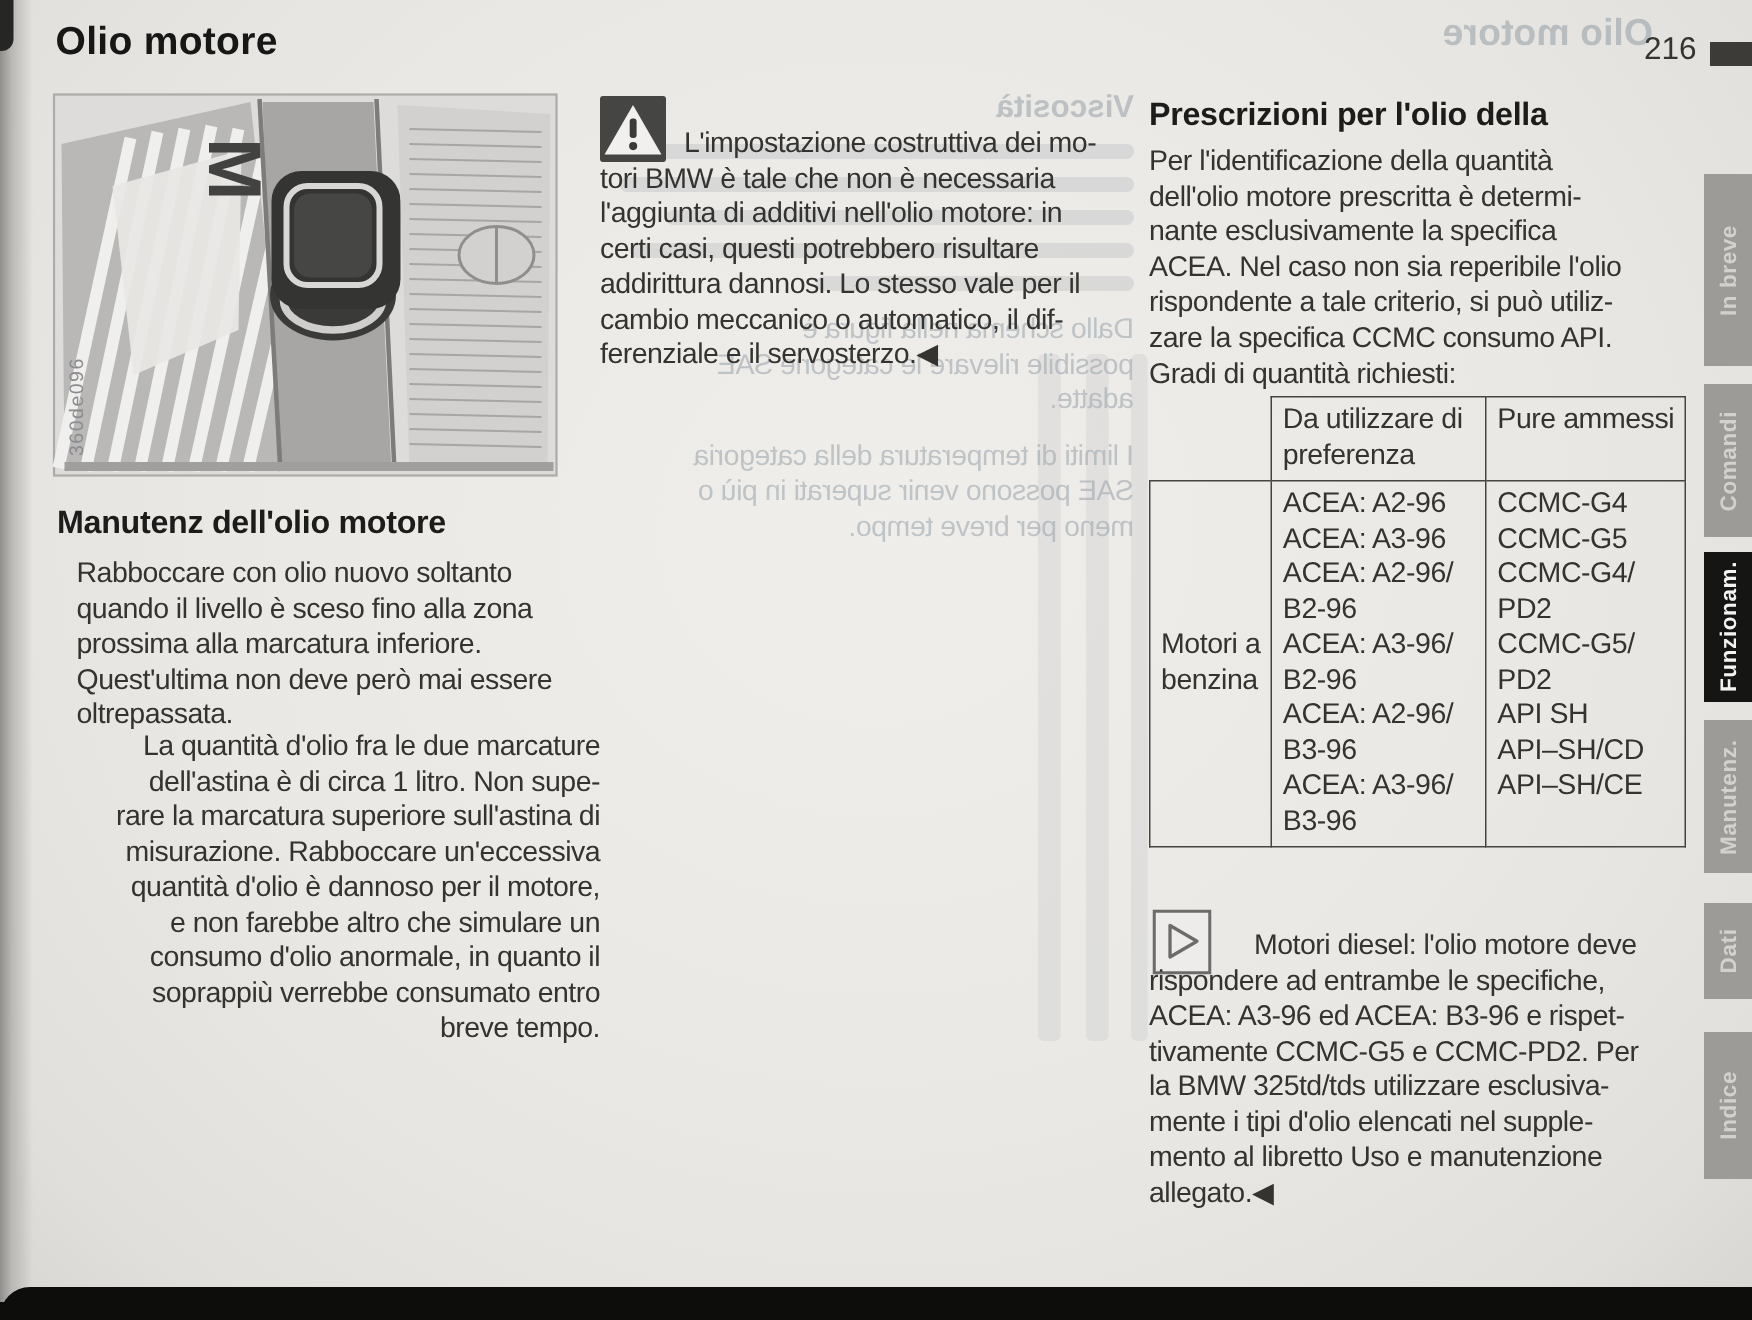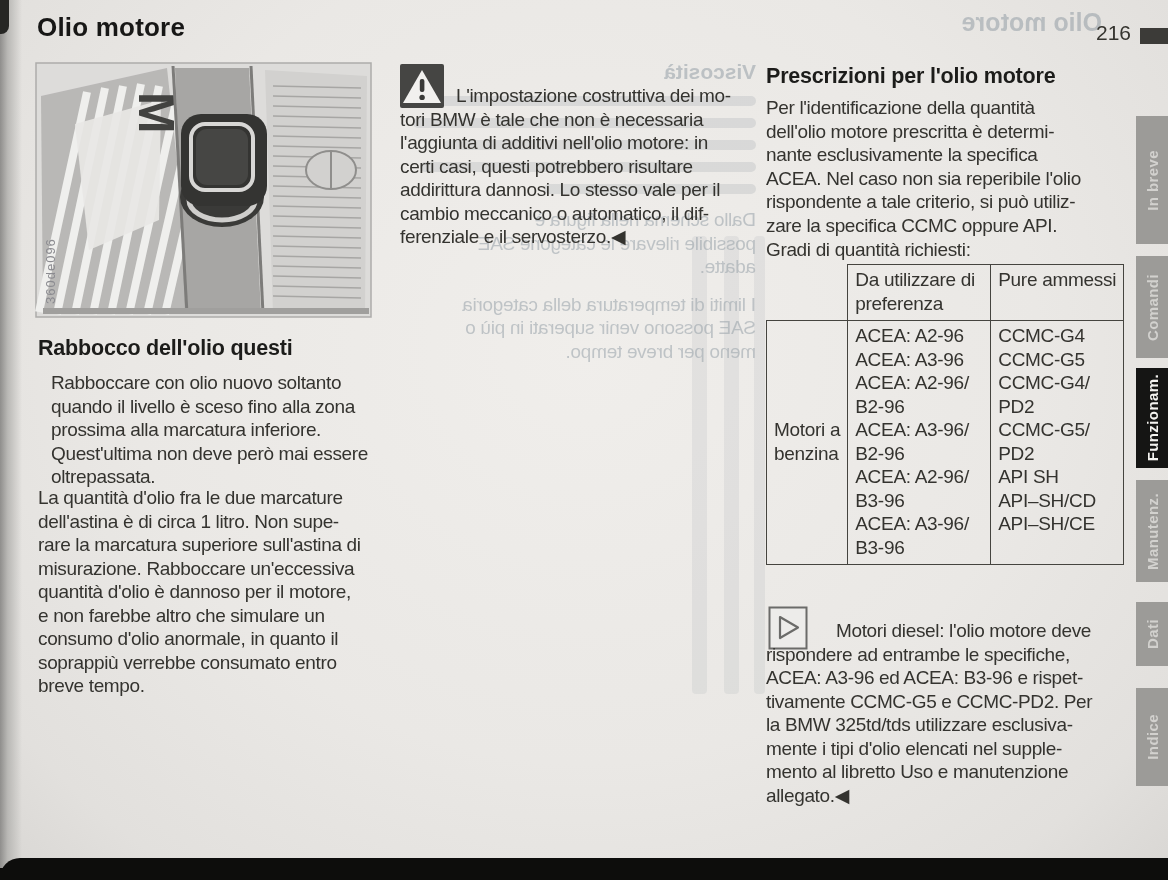--- a/index.html
+++ b/index.html
@@ -21,21 +21,21 @@
   
   .title{position:absolute;left:37px;top:12px;font-size:26px;font-weight:bold;letter-spacing:.2px;color:#171716;margin:0;}
   .page-number{position:absolute;left:1096px;top:21px;font-size:21px;color:#35342f;}
   .page-number-chip{position:absolute;left:1140px;top:28px;width:28px;height:16px;background:#3c3b38;}
   
   .ml{white-space:pre;}
   .body-text{font-size:19px;line-height:23.5px;letter-spacing:-0.35px;color:#34332f;}
   .col-heading{font-size:21.5px;font-weight:bold;letter-spacing:-0.2px;color:#1c1c1a;margin:0;}
   .left-heading{position:absolute;left:38px;top:336px;}
   .left-p1{position:absolute;left:38px;top:371px;width:362px;margin-left:13px;}
-  .left-p2{position:absolute;left:38px;top:486px;width:362px;}
+  .left-p2{position:absolute;left:38px;top:486px;width:362px;text-align:right;}
   .warning-block{position:absolute;left:400px;top:84px;width:362px;text-indent:56px;}
   .warning-icon{position:absolute;left:400px;top:64px;width:44px;height:44px;}
   .right-heading{position:absolute;left:766px;top:64px;}
   .right-intro{position:absolute;left:766px;top:96px;width:362px;}
   .table-caption{position:absolute;left:766px;top:238px;}
   .note-icon{position:absolute;left:768px;top:606px;width:40px;height:44px;}
   .note-text{position:absolute;left:766px;top:619px;width:364px;text-indent:70px;}
   
   .oil-table{position:absolute;left:766px;top:264px;border-collapse:collapse;
     font-size:19px;line-height:23.5px;letter-spacing:-0.3px;color:#34332f;border-radius:24px;}
@@ -160,21 +160,21 @@
         <line x1="238" y1="234" x2="326" y2="236"></line>
     </g>
     <g>
       <ellipse cx="296" cy="108" rx="25" ry="19" fill="#d2d1cf" stroke="#8f8e8c" stroke-width="2"></ellipse>
       <line x1="296" y1="89" x2="296" y2="127" stroke="#8f8e8c" stroke-width="2"></line>
     </g>
     <rect x="8" y="246" width="326" height="6" fill="#a09f9d"></rect>
     <text transform="translate(20,242) rotate(-90)" font-family="Liberation Sans, sans-serif" font-size="13" letter-spacing="1" fill="#8b8b90">360de096</text>
   </svg>
 
-  <h2 class="col-heading left-heading">Rabbocco dell'olio questi</h2>
+  <h2 class="col-heading left-heading">Manutenz dell'olio motore</h2>
   <div class="body-text ml left-p1">Rabboccare con olio nuovo soltanto
 quando il livello è sceso fino alla zona
 prossima alla marcatura inferiore.
 Quest'ultima non deve però mai essere
 oltrepassata.</div>
   <div class="body-text ml left-p2">La quantità d'olio fra le due marcature
 dell'astina è di circa 1 litro. Non supe-
 rare la marcatura superiore sull'astina di
 misurazione. Rabboccare un'eccessiva
 quantità d'olio è dannoso per il motore,
@@ -190,27 +190,27 @@
     <circle cx="22.1" cy="33.4" r="2.7" fill="#3a3a38"></circle>
   </svg>
   <div class="body-text ml warning-block">L'impostazione costruttiva dei mo-
 tori BMW è tale che non è necessaria
 l'aggiunta di additivi nell'olio motore: in
 certi casi, questi potrebbero risultare
 addirittura dannosi. Lo stesso vale per il
 cambio meccanico o automatico, il dif-
 ferenziale e il servosterzo.◀</div>
 
-  <h2 class="col-heading right-heading">Prescrizioni per l'olio motore</h2>
+  <h2 class="col-heading right-heading">Prescrizioni per l'olio della</h2>
   <div class="body-text ml right-intro">Per l'identificazione della quantità
 dell'olio motore prescritta è determi-
 nante esclusivamente la specifica
 ACEA. Nel caso non sia reperibile l'olio
 rispondente a tale criterio, si può utiliz-
-zare la specifica CCMC oppure API.</div>
+zare la specifica CCMC consumo API.</div>
   <div class="body-text table-caption">Gradi di quantità richiesti:</div>
 
   <table class="oil-table">
     <tbody>
         <tr>
       <th class="blank c-engine"></th>
       <th class="c-pref">Da utilizzare di
 preferenza</th>
       <th class="c-adm">Pure ammessi</th>
     </tr>

